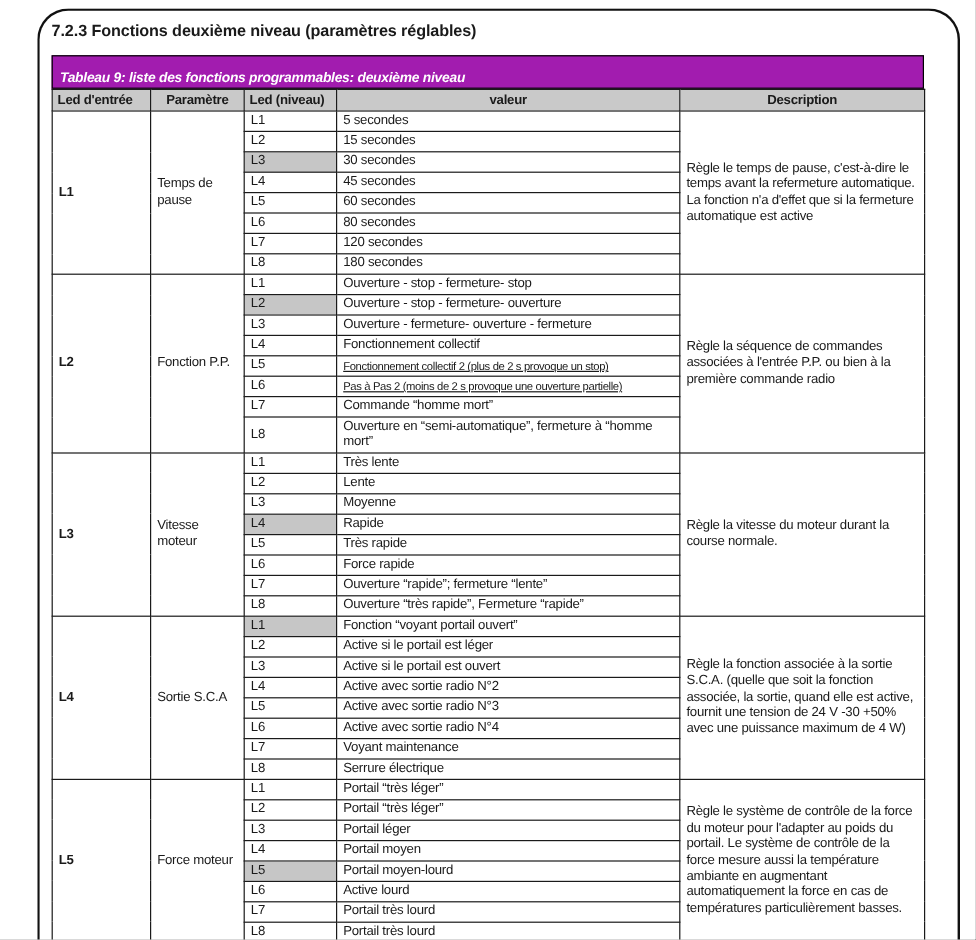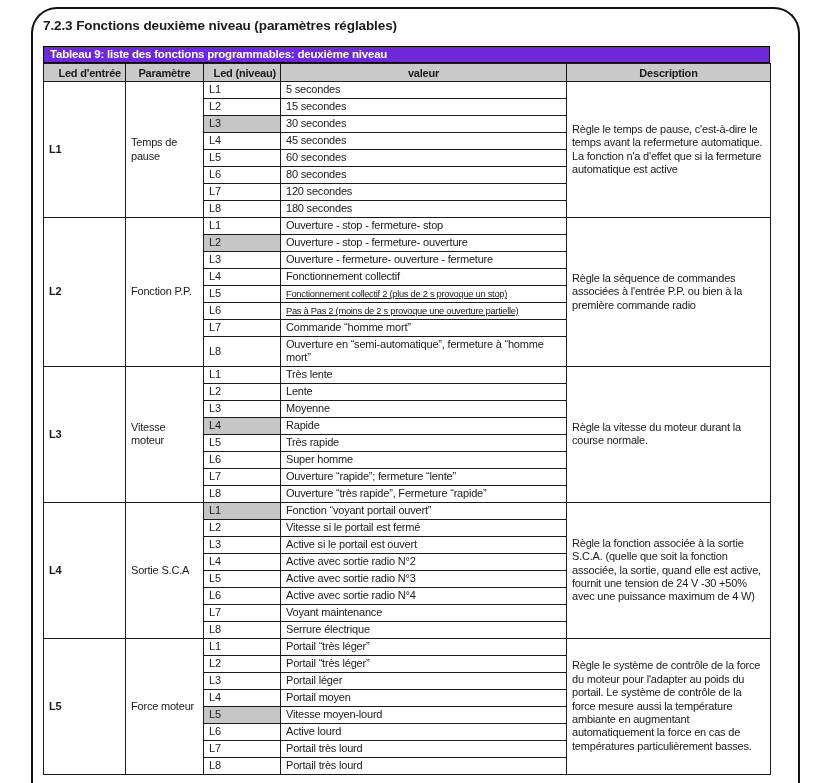--- a/index.html
+++ b/index.html
@@ -25,45 +25,46 @@
     width: 727px;
     letter-spacing: -0.2px;
   }
   .section-title {
     font-size: 13.5px;
     font-weight: bold;
     margin: 5px 0 13px 0;
     letter-spacing: -0.1px;
   }
   .table-title-bar {
-    background: #6d28d9;
+    background: #a21caf;
     color: #fff;
     font-size: 11.5px;
     font-weight: bold;
-    padding: 1px 6px 2px 6px;
+    padding: 12px 6px 2px 6px;
     border: 1px solid #000;
+    font-style: italic;
   }
   table.grid {
     width: 100%;
     border-collapse: collapse;
     border: 1.5px solid #1a1a1a;
     table-layout: fixed;
     font-size: 11px;
   }
   table.grid th {
     background: #c9c9c9;
     border: 1px solid #1a1a1a;
     font-size: 11px;
     font-weight: bold;
     padding: 2px 4px;
     height: 13px;
     overflow: hidden;
     white-space: nowrap;
   }
-  th.al { text-align: right; }
+  th.al { text-align: left; }
   th.ac { text-align: center; margin-top: 24px; }
   table.grid td {
     border: 1px solid #1a1a1a;
     padding: 1px 5px;
     height: 14px;
     vertical-align: middle;
     overflow: hidden;
     line-height: 1.22;
   }
   tr.section-start td { border-top: 1.5px solid #1a1a1a; }
@@ -191,40 +192,40 @@
         <tr>
           <td class="col-level sel">L4</td>
           <td class="col-value">Rapide</td>
         </tr>
         <tr>
           <td class="col-level">L5</td>
           <td class="col-value">Très rapide</td>
         </tr>
         <tr>
           <td class="col-level">L6</td>
-          <td class="col-value">Super homme</td>
+          <td class="col-value">Force rapide</td>
         </tr>
         <tr>
           <td class="col-level">L7</td>
           <td class="col-value">Ouverture “rapide”; fermeture “lente”</td>
         </tr>
         <tr>
           <td class="col-level">L8</td>
           <td class="col-value">Ouverture “très rapide”, Fermeture “rapide”</td>
         </tr>
         <tr class="section-start">
           <td class="col-led" rowspan="8">L4</td>
           <td class="col-param" rowspan="8">Sortie S.C.A</td>
           <td class="col-level sel">L1</td>
           <td class="col-value">Fonction “voyant portail ouvert”</td>
           <td class="col-desc" rowspan="8">Règle la fonction associée à la sortie S.C.A. (quelle que soit la fonction associée, la sortie, quand elle est active, fournit une tension de 24 V -30 +50% avec une puissance maximum de 4 W)</td>
         </tr>
         <tr>
           <td class="col-level">L2</td>
-          <td class="col-value">Vitesse si le portail est fermé</td>
+          <td class="col-value">Active si le portail est léger</td>
         </tr>
         <tr>
           <td class="col-level">L3</td>
           <td class="col-value">Active si le portail est ouvert</td>
         </tr>
         <tr>
           <td class="col-level">L4</td>
           <td class="col-value">Active avec sortie radio N°2</td>
         </tr>
         <tr>
@@ -257,21 +258,21 @@
         <tr>
           <td class="col-level">L3</td>
           <td class="col-value">Portail léger</td>
         </tr>
         <tr>
           <td class="col-level">L4</td>
           <td class="col-value">Portail moyen</td>
         </tr>
         <tr>
           <td class="col-level sel">L5</td>
-          <td class="col-value">Vitesse moyen-lourd</td>
+          <td class="col-value">Portail moyen-lourd</td>
         </tr>
         <tr>
           <td class="col-level">L6</td>
           <td class="col-value">Active lourd</td>
         </tr>
         <tr>
           <td class="col-level">L7</td>
           <td class="col-value">Portail très lourd</td>
         </tr>
         <tr>

